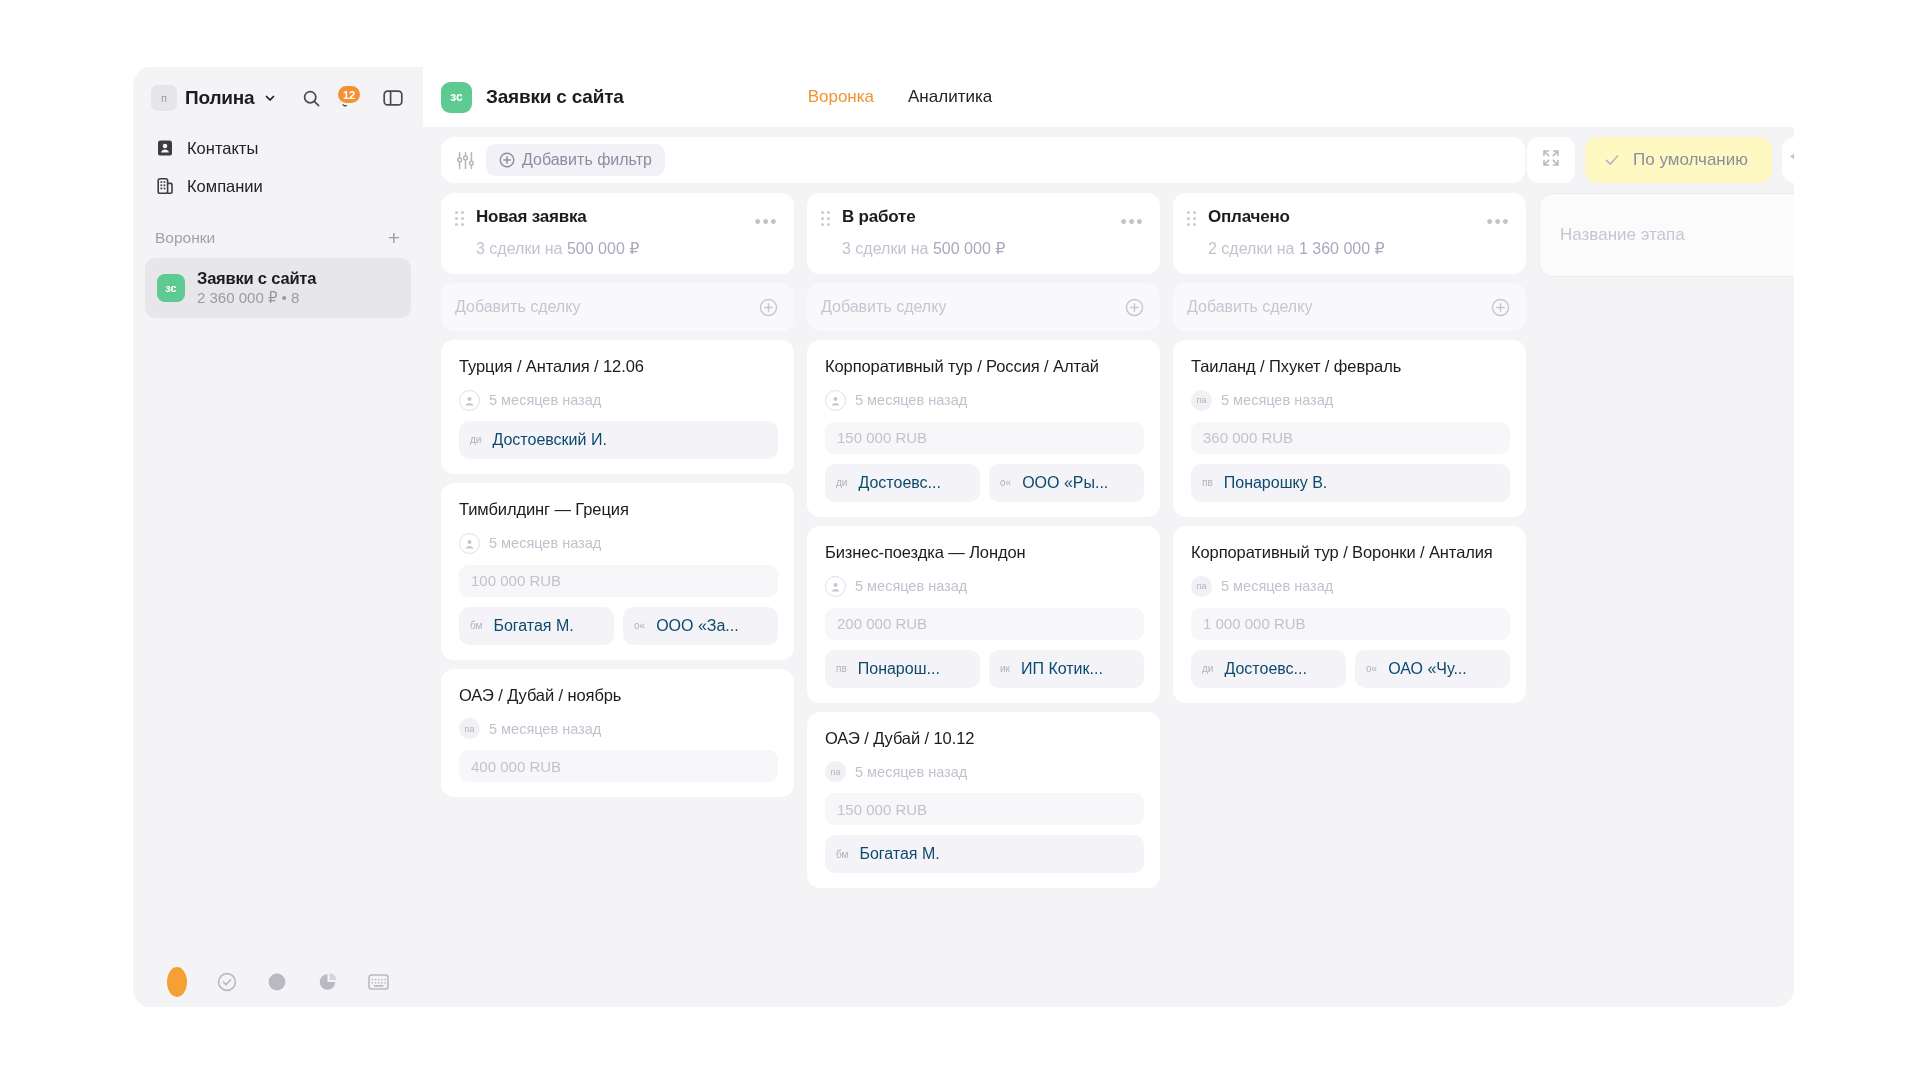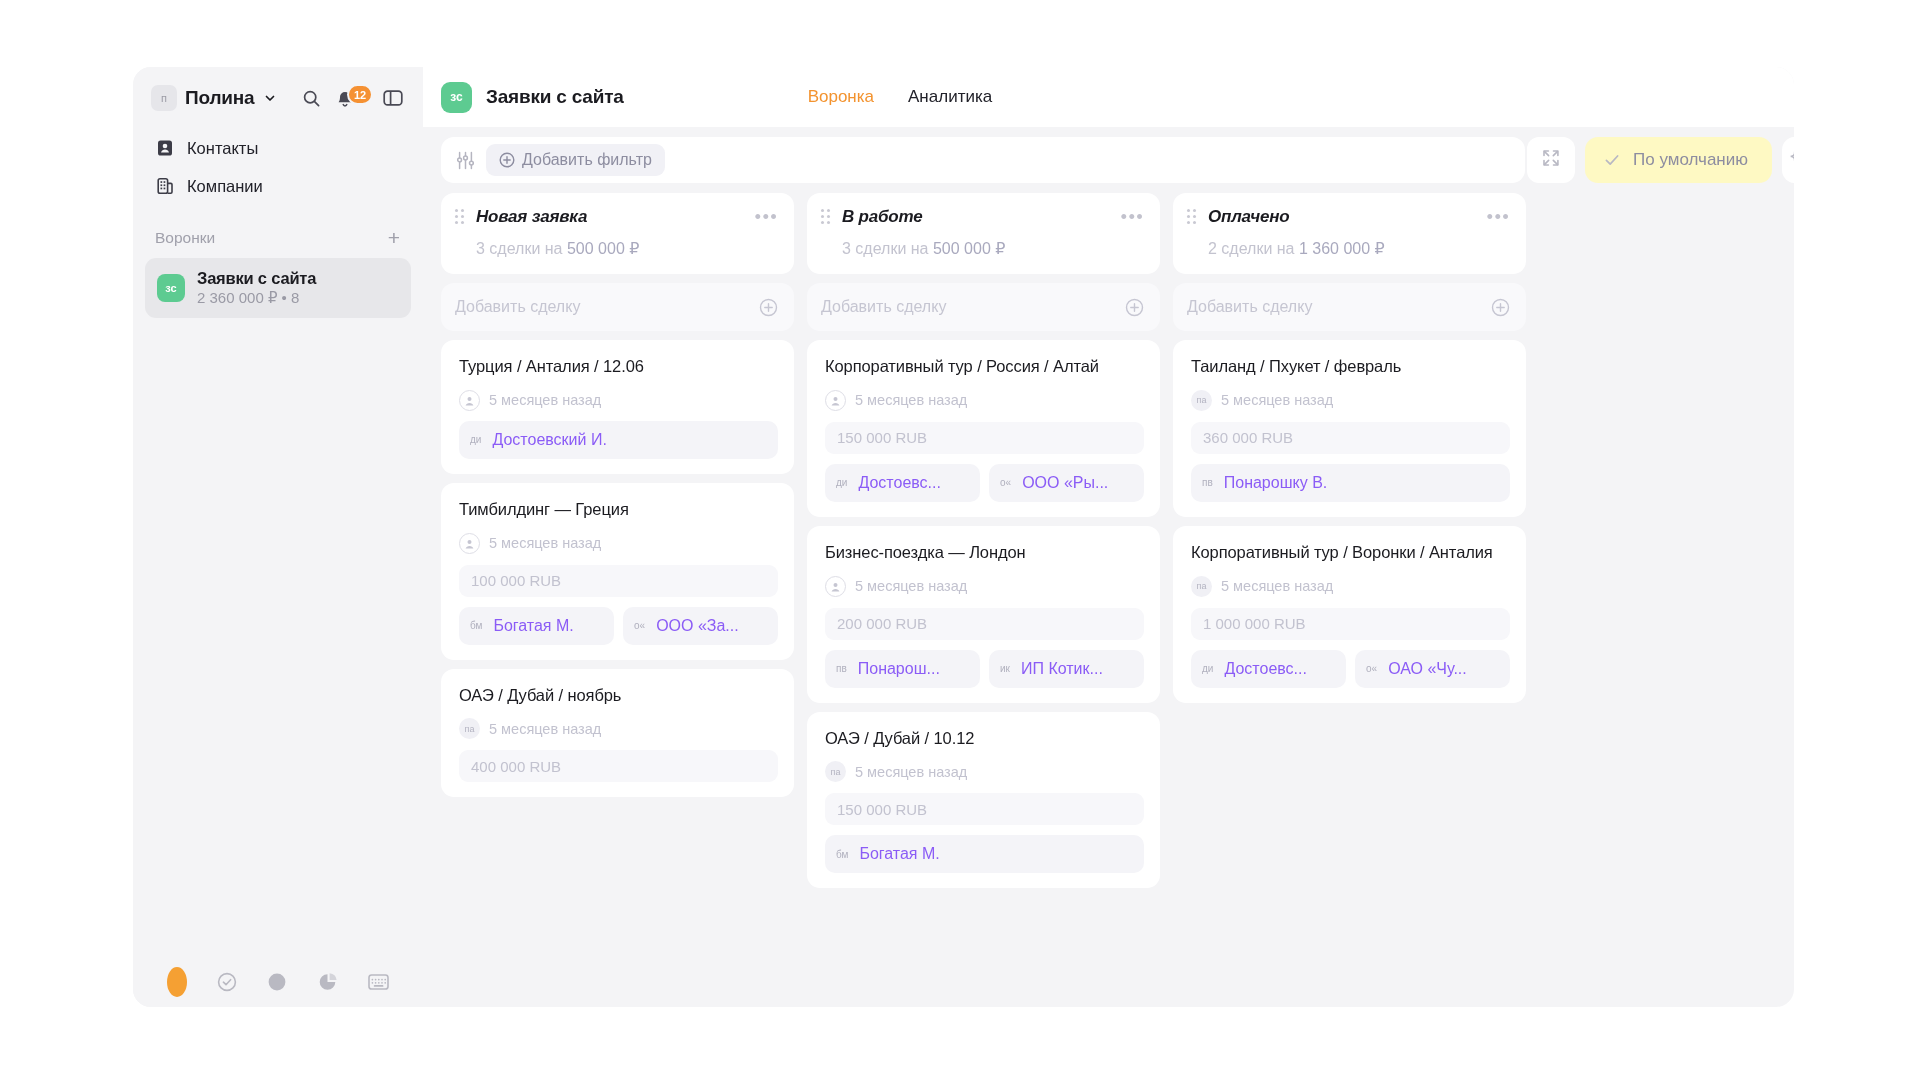--- a/index.html
+++ b/index.html
@@ -80,21 +80,21 @@
     width: 20px; height: 20px;
     display: flex; align-items: center; justify-content: center;
     color: #4a4a55;
     position: relative;
   }
 
   .bell-wrap { position: relative; width: 34px; }
 
   .badge {
     position: absolute;
-    left: 12px; top: -4px;
+    left: 1px; top: -4px;
     min-width: 21px; height: 21px;
     border-radius: 11px;
     background: #f59133;
     color: #ffffff;
     font-size: 11px;
     font-weight: bold;
     display: flex; align-items: center; justify-content: center;
     padding: 0 5px;
     border: 2px solid #f4f4f6;
   }
@@ -313,21 +313,21 @@
     gap: 9px;
     min-height: 0;
   }
 
   .col-head {
     background: #ffffff;
     border-radius: 13px;
     padding: 14px 16px 16px 14px;
     flex: 0 0 auto;
   }
-  .col-head-top { display: flex; align-items: center; gap: 10px; font-style: italic; }
+  .col-head-top { display: flex; align-items: flex-end; gap: 10px; }
   .grip {
     width: 11px; height: 16px;
     display: grid;
     grid-template-columns: 3px 3px;
     grid-template-rows: 3px 3px 3px;
     gap: 3px;
     flex: 0 0 11px;
   }
   .grip i { display:block; width:3px; height:3px; border-radius:50%; background:#c9c9d3; }
   .col-title { font-size: 17px; color: #1b1b20; font-weight: bold; letter-spacing: -0.2px; }
@@ -403,21 +403,21 @@
     align-items: center;
     gap: 11px;
     padding: 0 14px 0 11px;
     flex: 1 1 0;
     min-width: 0;
   }
   .chip.single { flex: 1 1 100%; }
   .chip-ini { font-size: 10px; color: #b0b0be; flex: 0 0 auto; }
   .chip-label {
     font-size: 16px;
-    color: #8b5cf6;
+    color: #0c4a6e;
     white-space: nowrap;
     overflow: hidden;
     text-overflow: ellipsis;
   }
 
   .ghost-col {
     width: 353px;
     flex: 0 0 353px;
     height: 84px;
     border: 1.5px solid #ebebf0;
@@ -843,16 +843,19 @@
               </span>
               <span class="chip">
                 <span class="chip-ini">о«</span>
                 <span class="chip-label">ОАО «Чу...</span>
               </span>
             </div>
           </div>
         </div>
       </div>
 
+      <div class="ghost-col">
+        <span>Название этапа</span>
+      </div>
 
     </div>
   </section>
 </div>
 
 </body></html>

